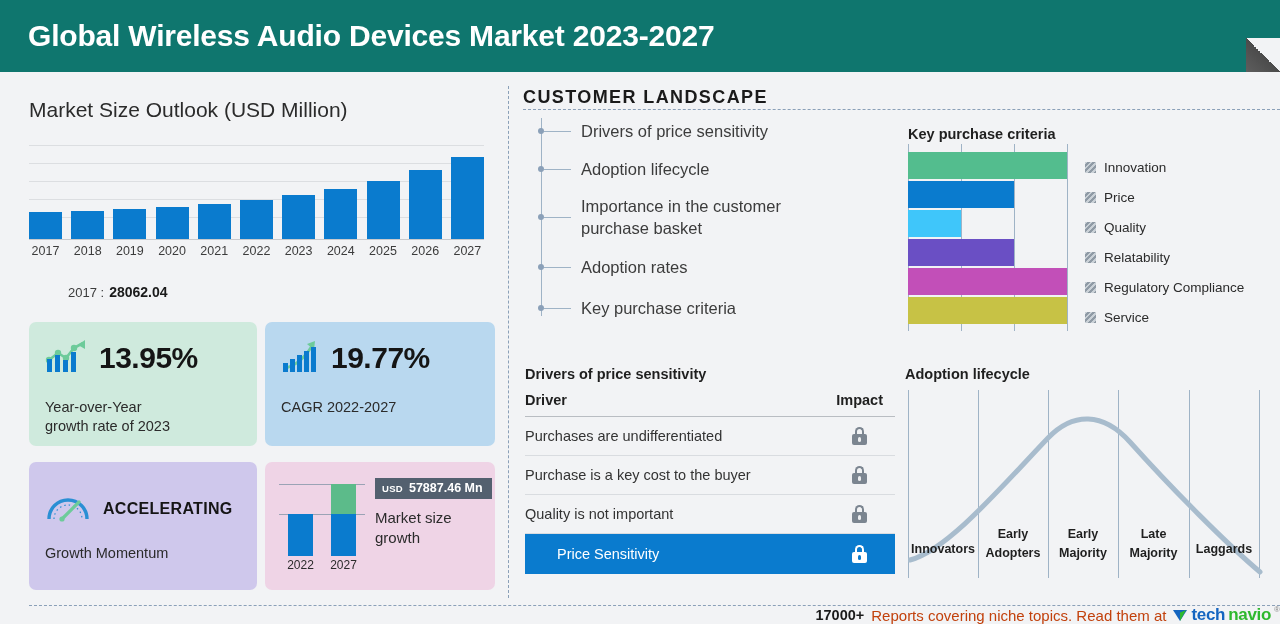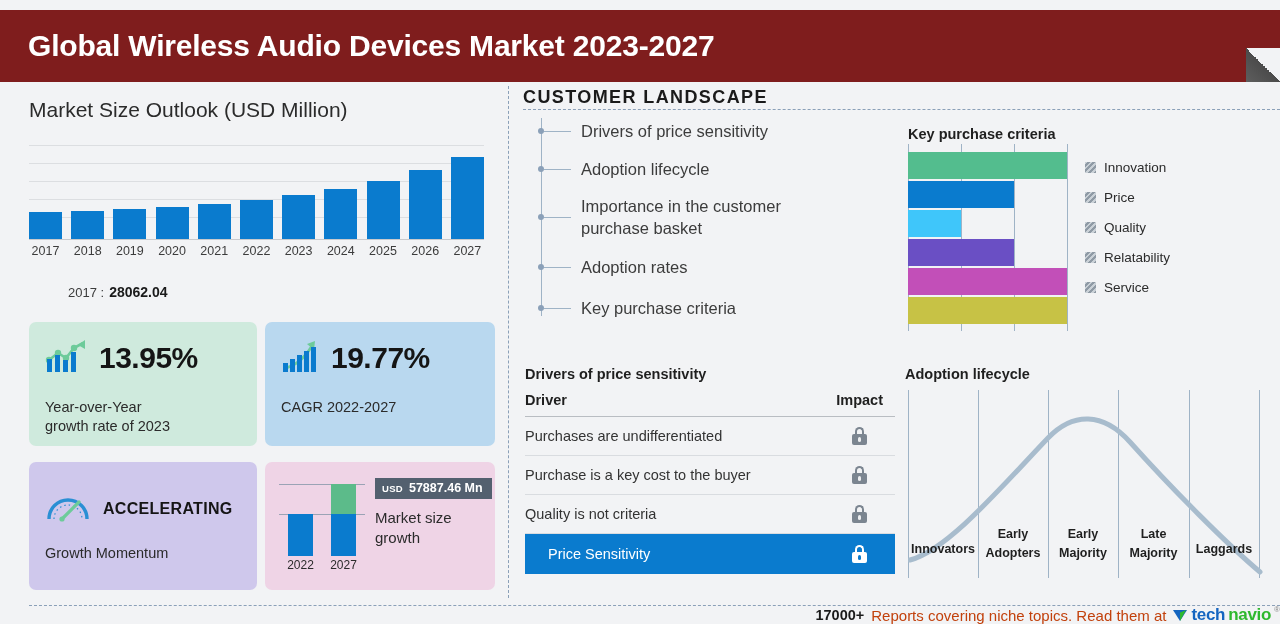--- a/index.html
+++ b/index.html
@@ -7,22 +7,21 @@
     width: 1280px; height: 624px;
     background: #f2f3f5;
     font-family: "Liberation Sans", sans-serif;
     overflow: hidden;
   }
   #page { position: relative; width: 1280px; height: 624px; background: #f2f3f5; }
 
   
   .header {
     position: absolute; left: 0; top: 0; width: 1280px; height: 72px;
-    background: #7f1d1d;
-    margin-top: 10px;
+    background: #0f766e;
   }
   .header-title {
     position: absolute; left: 28px; top: 19px;
     font-size: 30px; font-weight: bold; color: #ffffff;
     letter-spacing: -0.2px; white-space: nowrap;
   }
   .header-fold {
     position: absolute; right: 0; bottom: 0; width: 34px; height: 34px;
     background: linear-gradient(225deg, #f2f3f5 0%, #f2f3f5 50%, #4b4b4b 50%, #5e5e5e 100%);
   }
@@ -119,21 +118,21 @@
 
   
   .dps-title { position: absolute; left: 525px; top: 366px; font-size: 14.5px; font-weight: bold; color: #1f1f1f; }
   .dps-table { position: absolute; left: 525px; top: 392px; width: 370px; }
   .dps-hrow { display: flex; justify-content: space-between; align-items: center;
               padding: 0 12px 8px 0; border-bottom: 1px solid #b9bdc2; }
   .dps-hrow div { font-size: 14.5px; font-weight: bold; color: #1f1f1f; }
   .dps-row { display: flex; justify-content: space-between; align-items: center;
              height: 39px; border-bottom: 1px solid #d9dce0; }
   .dps-row .dname { font-size: 14.5px; color: #333333; }
-  .dps-row.hl { background: #0a7bce; border-bottom: none; padding: 0 0 0 23px; height: 40px; }
+  .dps-row.hl { background: #0a7bce; border-bottom: none; padding: 0 0 0 32px; height: 40px; }
   .dps-row.hl .dname { color: #ffffff; }
   .lock { width: 15px; height: 18px; position: relative; margin-right: 28px; }
   .lock .shackle { position: absolute; left: 3px; top: 0; width: 9px; height: 9px;
                    border: 2.2px solid #7b8590; border-bottom: none;
                    border-radius: 5px 5px 0 0; }
   .lock .body { position: absolute; left: 0; top: 7px; width: 15px; height: 11px;
                 background: #7b8590; border-radius: 2px; }
   .lock .kh { position: absolute; left: 6px; top: 10px; width: 3px; height: 5px;
               background: #eceef0; border-radius: 2px; }
   .dps-row.hl .lock .shackle { border-color: #ffffff; }
@@ -375,20 +374,24 @@
       <div class="kpc-li">
         <span class="kpc-sw"></span>
         <span class="kpc-lb">Quality</span>
       </div>
       <div class="kpc-li">
         <span class="kpc-sw"></span>
         <span class="kpc-lb">Relatability</span>
       </div>
       <div class="kpc-li">
         <span class="kpc-sw"></span>
+        <span class="kpc-lb">Regulatory Compliance</span>
+      </div>
+      <div class="kpc-li">
+        <span class="kpc-sw"></span>
         <span class="kpc-lb">Service</span>
       </div>
     </div>
 
   <div class="dps-title">Drivers of price sensitivity</div>
   <div class="dps-table">
     <div class="dps-hrow">
       <div>Driver</div>
       <div>Impact</div>
     </div>
@@ -403,21 +406,21 @@
         </div>
         <div class="dps-row">
           <div class="dname">Purchase is a key cost to the buyer</div>
           <div class="lock">
             <span class="shackle"></span>
             <span class="body"></span>
             <span class="kh"></span>
           </div>
         </div>
         <div class="dps-row">
-          <div class="dname">Quality is not criteria</div>
+          <div class="dname">Quality is not important</div>
           <div class="lock">
             <span class="shackle"></span>
             <span class="body"></span>
             <span class="kh"></span>
           </div>
         </div>
         <div class="dps-row hl">
           <div class="dname">Price Sensitivity</div>
           <div class="lock">
             <span class="shackle"></span>

